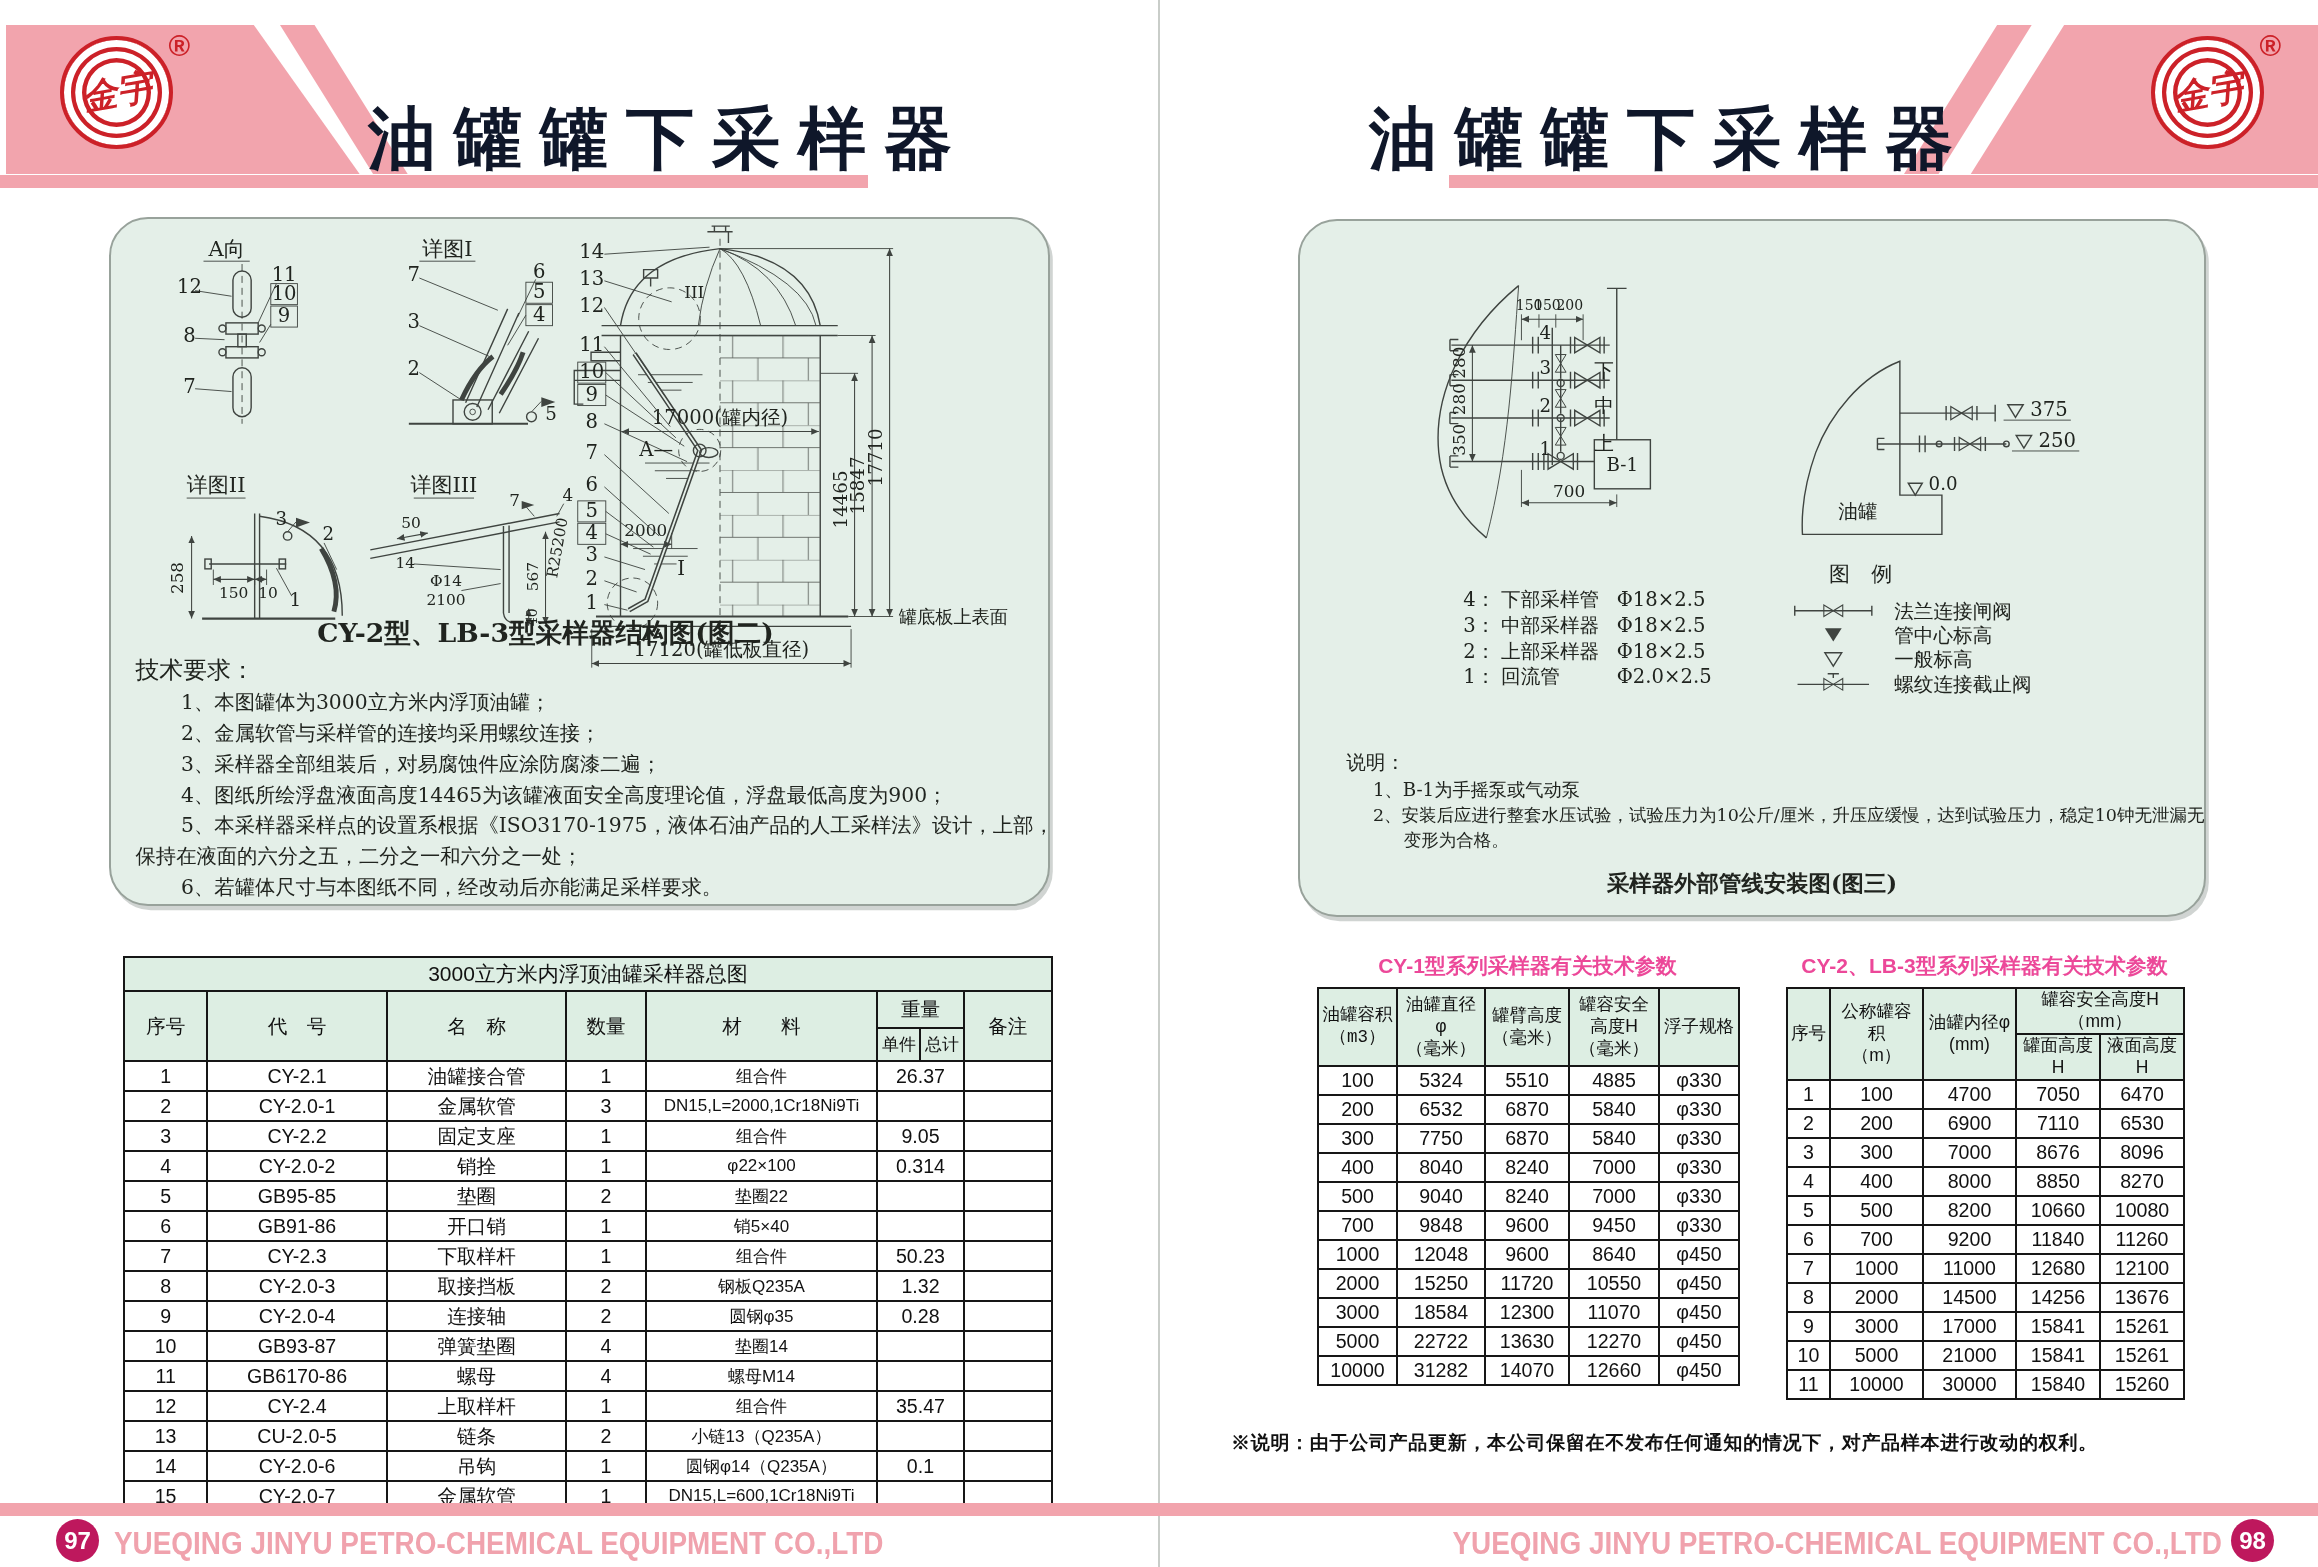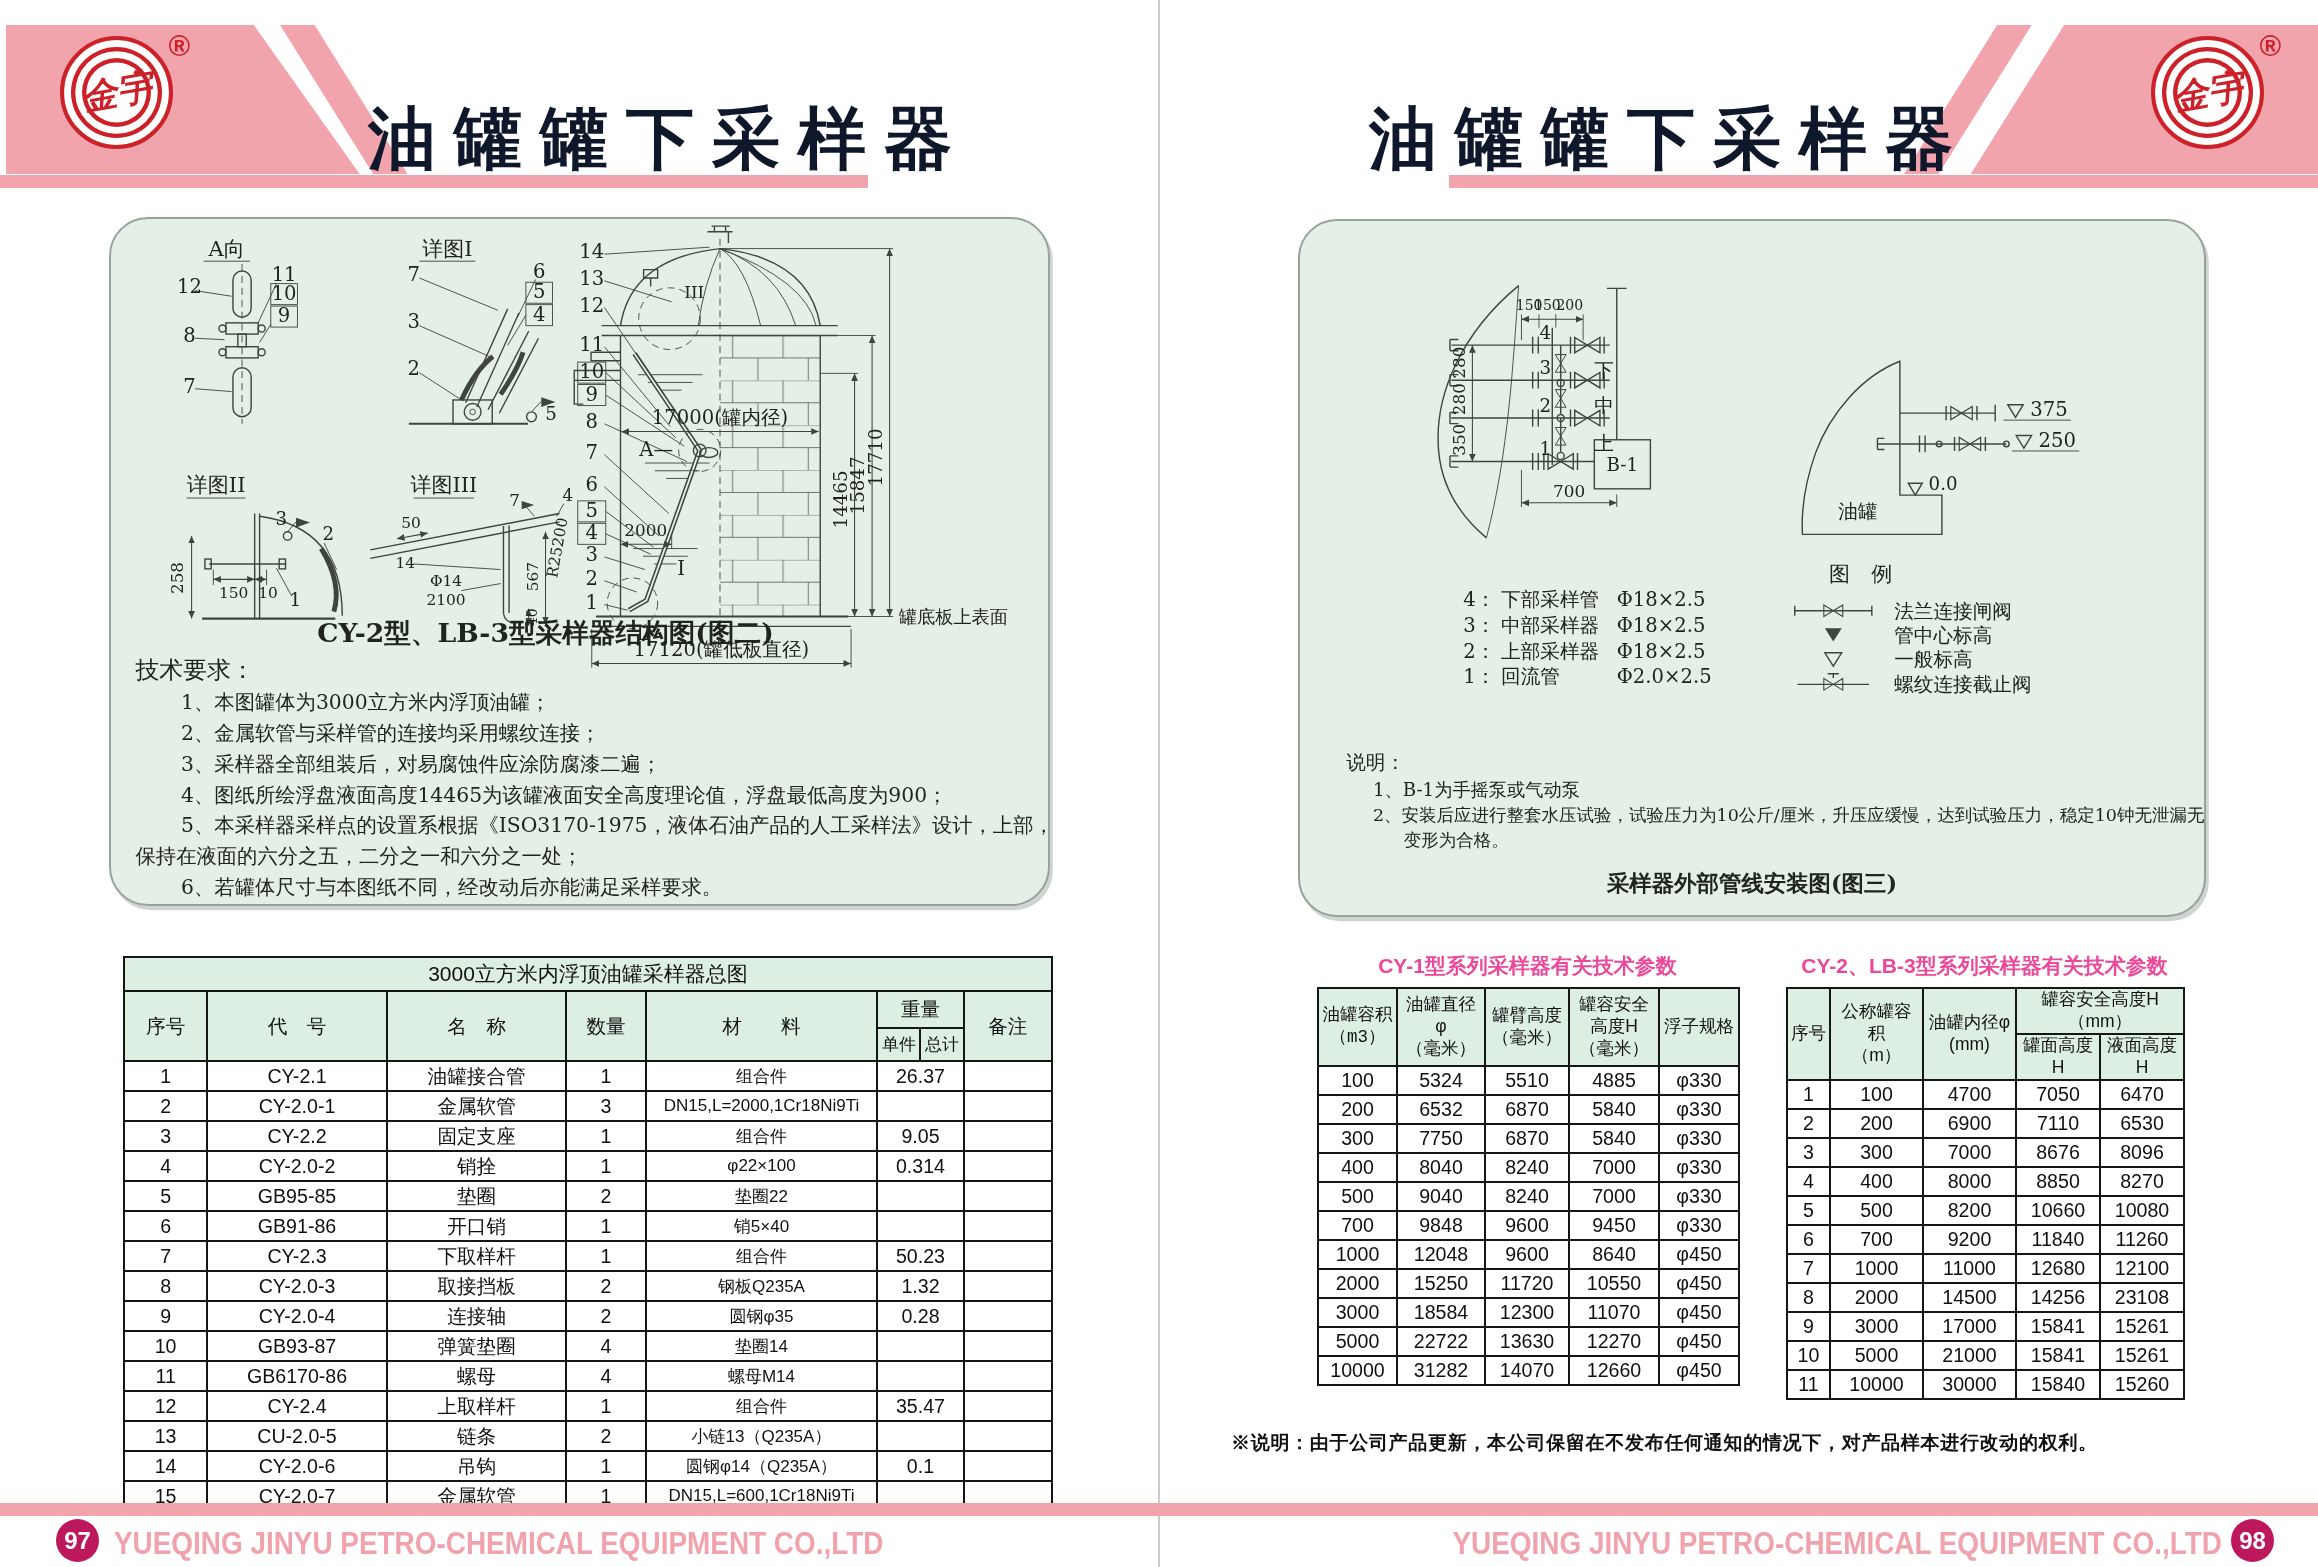--- a/index.html
+++ b/index.html
@@ -768,21 +768,21 @@
             <td>1000</td>
             <td>11000</td>
             <td>12680</td>
             <td>12100</td>
           </tr>
           <tr>
             <td>8</td>
             <td>2000</td>
             <td>14500</td>
             <td>14256</td>
-            <td>23108</td>
+            <td>13676</td>
           </tr>
           <tr>
             <td>9</td>
             <td>3000</td>
             <td>17000</td>
             <td>15841</td>
             <td>15261</td>
           </tr>
           <tr>
             <td>10</td>

